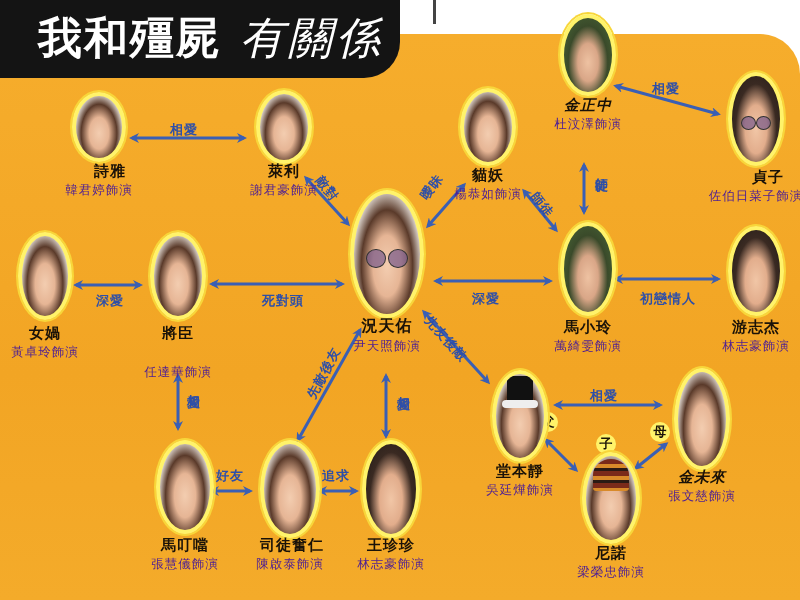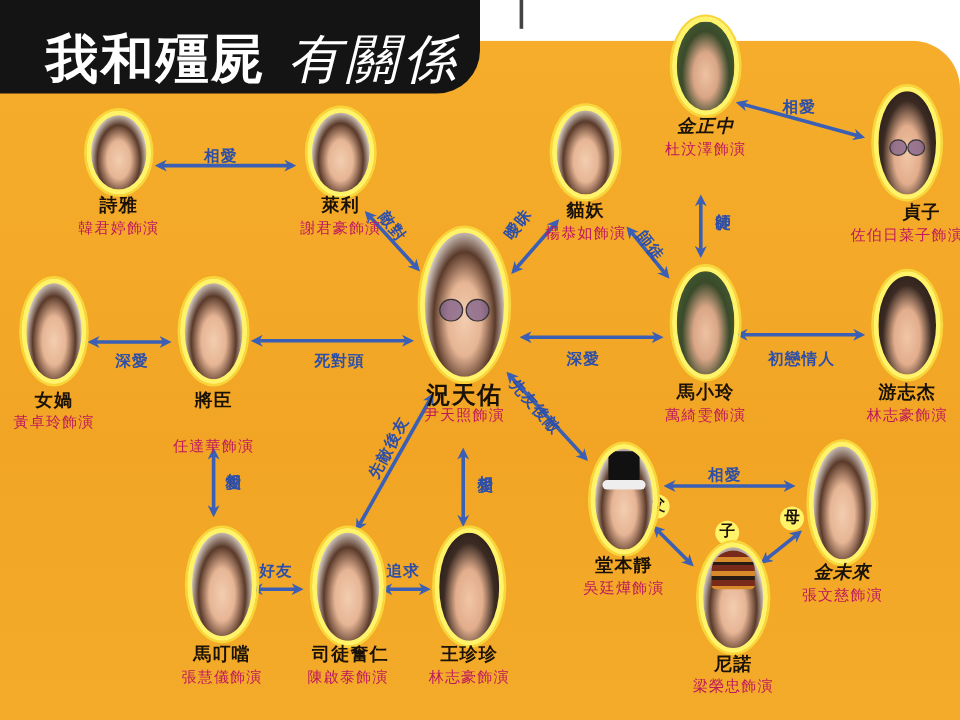--- a/index.html
+++ b/index.html
@@ -12,21 +12,21 @@
     position: absolute; left: 0; top: 34px; width: 800px; height: 566px;
     background: #f4a928;
     border-radius: 0 40px 0 0;
     background-image: linear-gradient(180deg, #f6ad2c 0%, #f2a524 60%, #f4ab2a 100%);
   }
   #title-bar {
     position: absolute; left: 0; top: 0; width: 400px; height: 78px;
     background: #141414;
     border-radius: 0 0 36px 0;
     box-sizing: border-box;
-    padding-left: 38px; padding-top: 20px;
+    padding-left: 38px; padding-top: 8px;
   }
   #title-bar .bold {
     color: #ffffff; font-weight: bold; font-size: 44px; letter-spacing: 2px;
     font-family: "DejaVu Sans", sans-serif;
   }
   #title-bar .light {
     color: #ffffff; font-weight: normal; font-size: 44px; letter-spacing: 4px;
     margin-left: 18px; font-style: italic;
     font-family: "DejaVu Serif", serif;
   }
@@ -70,21 +70,21 @@
     width: 42%; height: 100%; border-radius: 50%;
     background: rgba(120,90,140,0.7); border: 1px solid #333;
   }
   .name {
     position: absolute; left: 0; right: 0;
     font-weight: bold; font-size: 15px; color: #1a1208; letter-spacing: 1px;
     white-space: nowrap;
   }
   .actor {
     position: absolute; left: -20px; right: -20px;
-    font-size: 12.5px; color: #be185d; letter-spacing: 1px; white-space: nowrap;
+    font-size: 12.5px; color: #4c1d95; letter-spacing: 1px; white-space: nowrap;
   }
   .rel-label {
     position: absolute; color: #2e4fa8; font-weight: bold; font-size: 13px;
     white-space: nowrap; letter-spacing: 1px;
   }
   .rel-label.vertical { writing-mode: vertical-rl; letter-spacing: 0; }
   .family-badge {
     position: absolute; width: 20px; height: 20px; border-radius: 50%;
     background: #fff36a; color: #1a1208; font-weight: bold; font-size: 13px;
     text-align: center; line-height: 20px;
@@ -148,21 +148,21 @@
 <span class="rel-label" style="left:216px;top:467px;">好友</span>
 <span class="rel-label" style="left:322px;top:467px;text-align:right;">追求</span>
 <span class="rel-label" style="left:590px;top:387px;">相愛</span>
 
 <span class="family-badge" style="left:538px;top:412px;">父</span>
 <span class="family-badge" style="left:596px;top:434px;">子</span>
 <span class="family-badge" style="left:650px;top:422px;">母</span>
 
 <div class="node" style="left:72px;top:92px;width:54px;">
   <div class="portrait light-bg" style="left:0;top:0;width:46px;height:62px;"></div>
-  <div class="name" style="top:70px;">詩雅</div>
+  <div class="name" style="top:70px;text-align:right;">詩雅</div>
   <div class="actor" style="top:90px;">韓君婷飾演</div>
 </div>
 
 <div class="node" style="left:256px;top:90px;width:56px;">
   <div class="portrait light-bg" style="left:0;top:0;width:48px;height:66px;"></div>
   <div class="name" style="top:72px;">萊利</div>
   <div class="actor" style="top:92px;">謝君豪飾演</div>
 </div>
 
 <div class="node" style="left:460px;top:88px;width:56px;">
@@ -200,21 +200,21 @@
   <div class="actor" style="top:112px;margin-top:20px;">任達華飾演</div>
 </div>
 
 <div class="node" style="left:350px;top:190px;width:74px;">
   <div class="portrait light-bg" style="left:0;top:0;width:66px;height:120px;">
     <div class="glasses">
         <span></span>
         <span></span>
       </div>
   </div>
-  <div class="name" style="top:126px;font-size:20px;">況天佑</div>
+  <div class="name" style="top:126px;font-size:16px;">況天佑</div>
   <div class="actor" style="top:148px;">尹天照飾演</div>
 </div>
 
 <div class="node" style="left:560px;top:222px;width:56px;">
   <div class="portrait green-bg" style="left:0;top:0;width:48px;height:86px;"></div>
   <div class="name" style="top:96px;">馬小玲</div>
   <div class="actor" style="top:116px;">萬綺雯飾演</div>
 </div>
 
 <div class="node" style="left:728px;top:226px;width:56px;">

